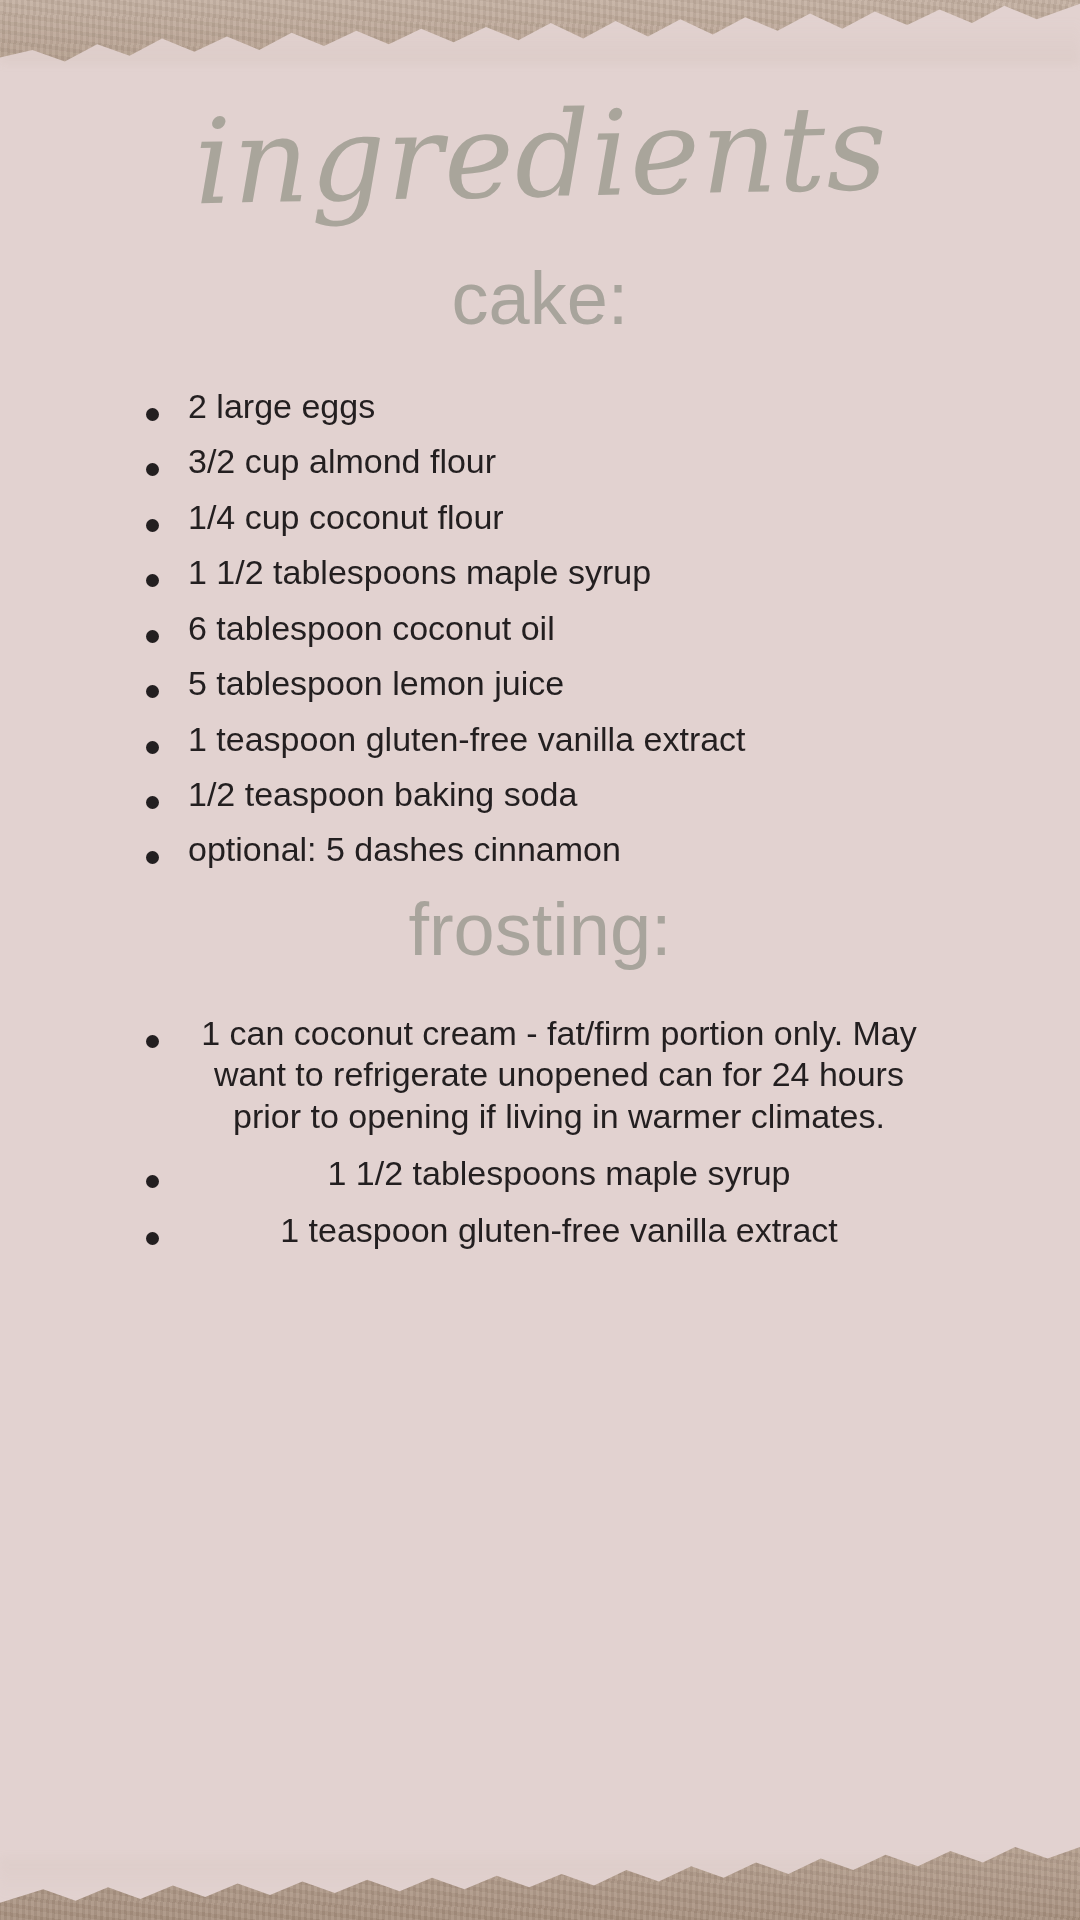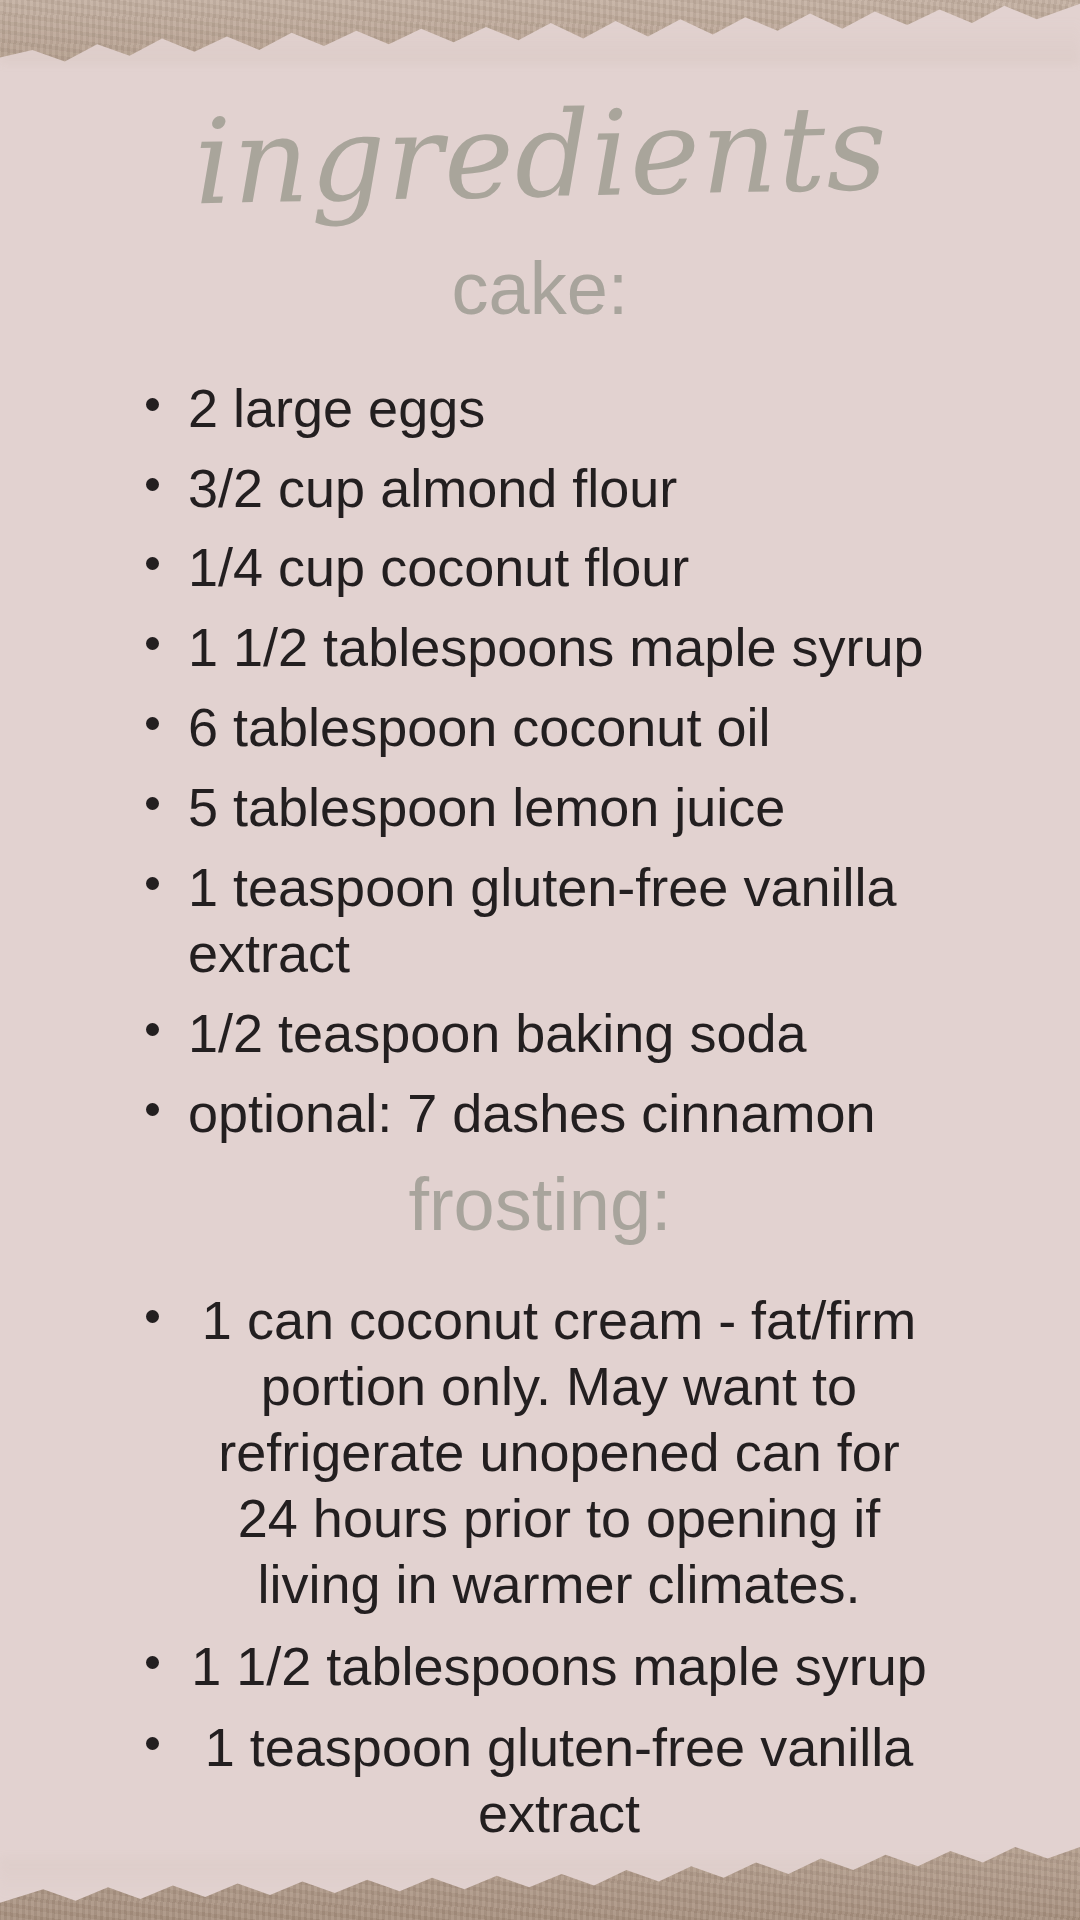--- a/index.html
+++ b/index.html
@@ -111,30 +111,30 @@
 
   .section-heading {
     margin: 0;
     text-align: center;
     font-family: "Liberation Sans", sans-serif;
     font-weight: 400;
     font-size: 74px;
     color: #a8a49c;
     line-height: 1.05;
   }
-  .section-heading.cake { margin-top: 36px; }
+  .section-heading.cake { margin-top: 46px; }
   .section-heading.frosting { margin-top: 20px; }
 
   ul.ing-list {
     list-style: none;
     margin: 0;
     padding: 0;
     color: #231f20;
     font-family: "Liberation Sans", sans-serif;
-    font-size: 54px;
+    font-size: 34px;
     line-height: 1.22;
   }
   ul.cake-list { margin-top: 48px; }
   ul.frosting-list { margin-top: 44px; text-align: center; }
 
   ul.ing-list li {
     position: relative;
     margin: 0 0 14px 0;
     padding-left: 48px;
     margin-left: 140px;
@@ -172,21 +172,21 @@
 
     <ul class="ing-list cake-list">
       <li>2 large eggs</li>
       <li>3/2 cup almond flour</li>
       <li>1/4 cup coconut flour</li>
       <li>1 1/2 tablespoons maple syrup</li>
       <li>6 tablespoon coconut oil</li>
       <li>5 tablespoon lemon juice</li>
       <li>1 teaspoon gluten-free vanilla extract</li>
       <li>1/2 teaspoon baking soda</li>
-      <li>optional: 7 dashes cinnamon</li>
+      <li>optional: 5 dashes cinnamon</li>
     </ul>
 
     <h2 class="section-heading frosting">frosting:</h2>
 
     <ul class="ing-list frosting-list">
       <li>1 can coconut cream - fat/firm portion only. May want to refrigerate unopened can for 24 hours prior to opening if living in warmer climates.</li>
       <li>1 1/2 tablespoons maple syrup</li>
       <li>1 teaspoon gluten-free vanilla extract</li>
     </ul>
 

